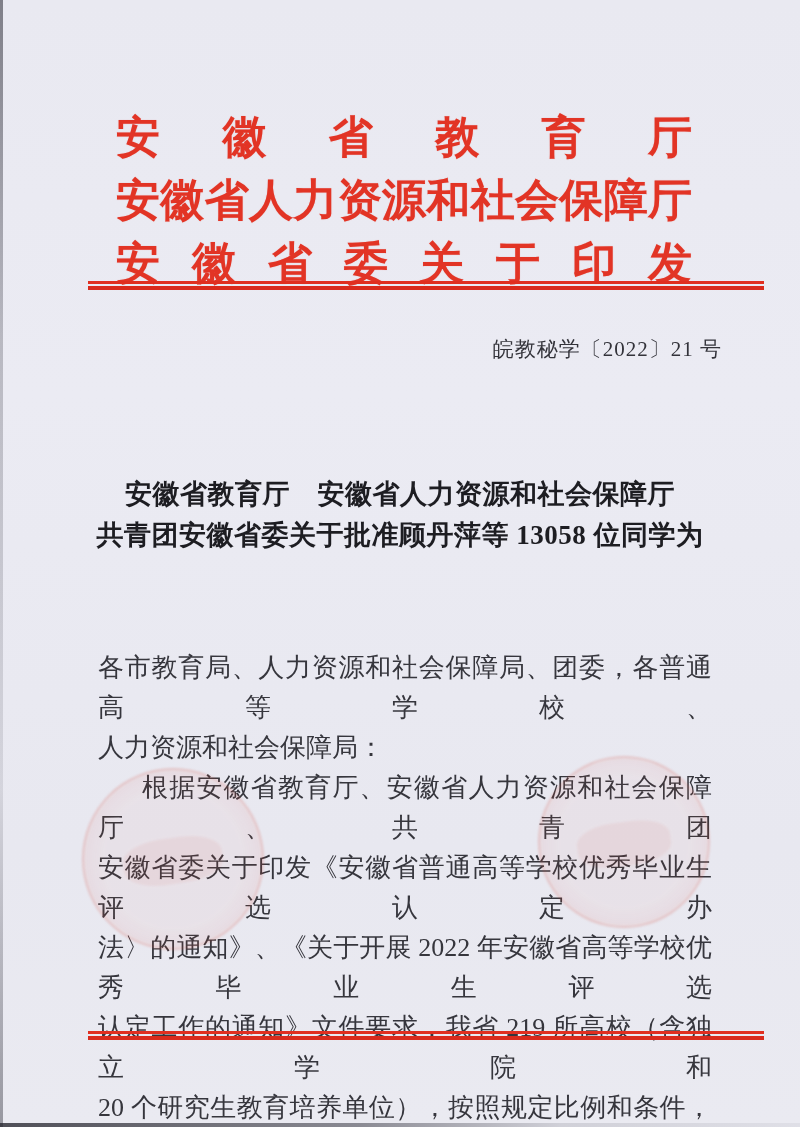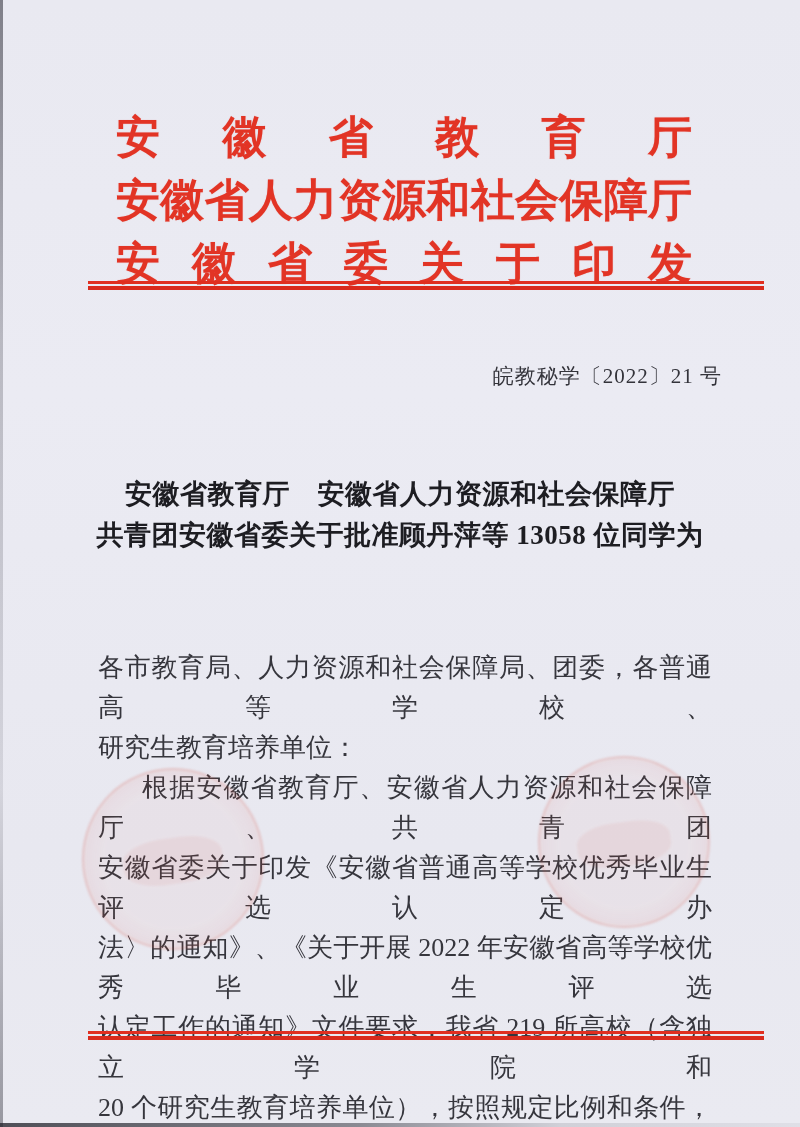--- a/index.html
+++ b/index.html
@@ -44,21 +44,21 @@
   .sep {
     position: absolute; left: 88px; width: 676px; height: 10px;
   }
   .sep .thin  { height: 3px; background: #e02f20; }
   .sep .gap   { height: 2px; }
   .sep .thick { height: 4px; background: #d92a1c; }
   .sep-top    { top: 281px; }
   .sep-bottom { top: 1031px; }
   
   .doc-number {
-    position: absolute; top: 362px; right: 78px;
+    position: absolute; top: 335px; right: 78px;
     font-size: 21px; color: #33333a;
     letter-spacing: 1px;
     white-space: pre;
   }
   
   .title-block {
     position: absolute; left: 0; top: 474px; width: 800px;
     text-align: center;
   }
   .title-line {
@@ -123,21 +123,21 @@
 
   <div class="doc-number">皖教秘学〔2022〕21 号</div>
 
   <div class="title-block">
     <div class="title-line">安徽省教育厅　安徽省人力资源和社会保障厅</div>
     <div class="title-line">共青团安徽省委关于批准顾丹萍等 13058 位同学为</div>
   </div>
 
   <div class="body-block">
     <div class="body-line fill">各市教育局、人力资源和社会保障局、团委，各普通高等学校、</div>
-    <div class="body-line">研究生教育培养单位：</div>
+    <div class="body-line">人力资源和社会保障局：</div>
     <div class="body-line fill indent">根据安徽省教育厅、安徽省人力资源和社会保障厅、共青团</div>
     <div class="body-line fill">安徽省委关于印发《安徽省普通高等学校优秀毕业生评选认定办</div>
     <div class="body-line fill">法〉的通知》、《关于开展 2022 年安徽省高等学校优秀毕业生评选</div>
     <div class="body-line fill">认定工作的通知》文件要求，我省 219 所高校（含独立学院和</div>
     <div class="body-line fill">20 个研究生教育培养单位），按照规定比例和条件，开展了 2022</div>
 
   </div>
 
   <div class="ghost-seal seal-left">
     <div class="smudge"></div>

